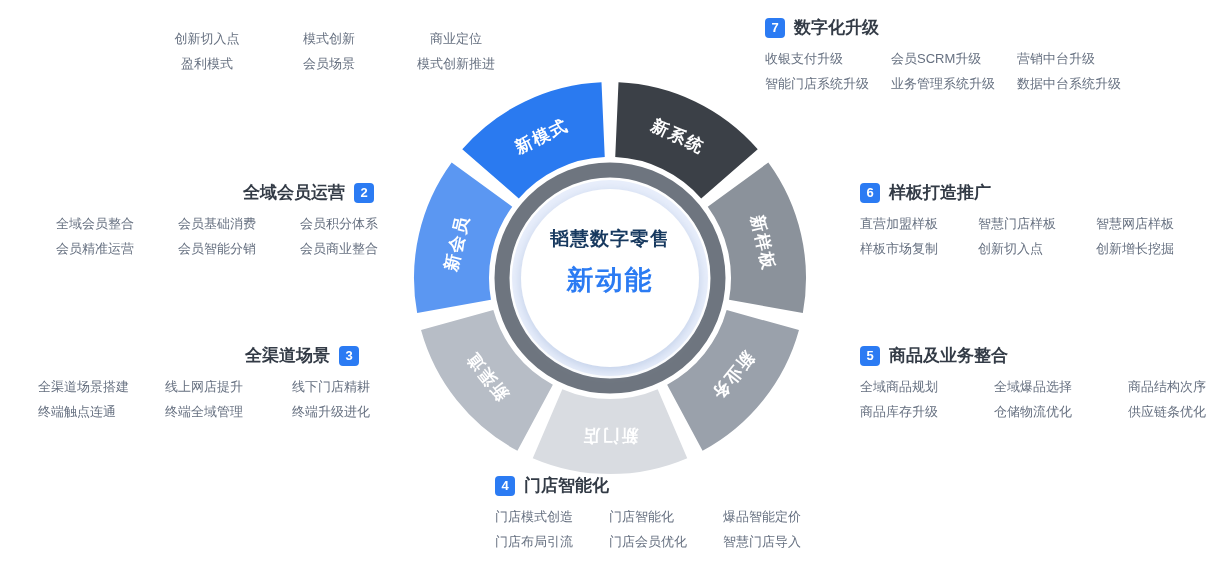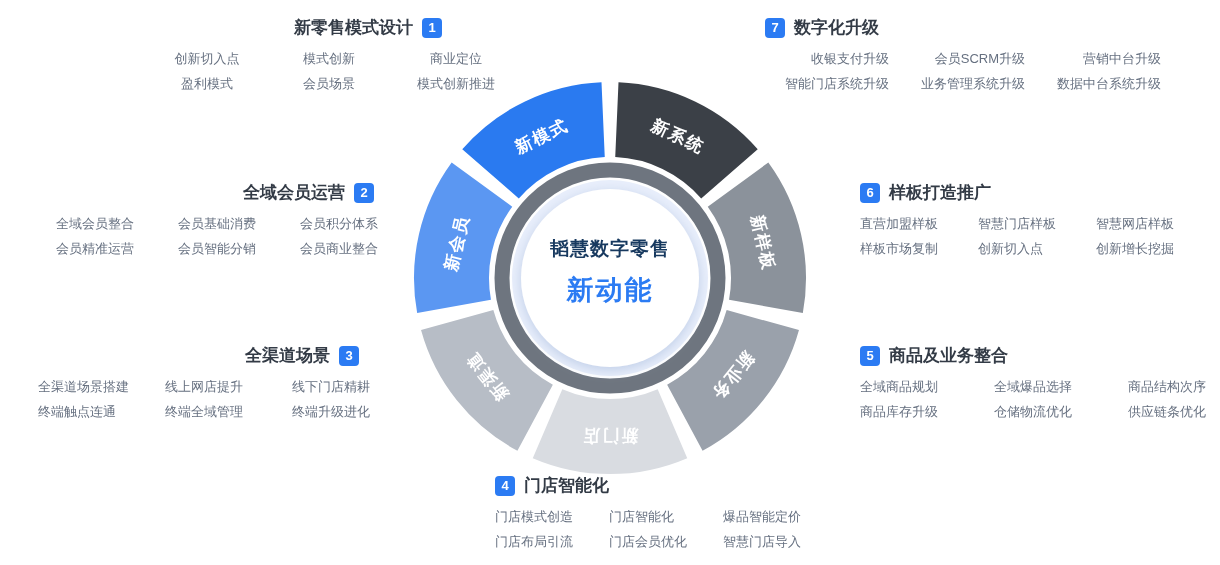--- a/index.html
+++ b/index.html
@@ -34,41 +34,37 @@
   .sec4{left:495px;top:476px;}
   .sec4 .items{grid-template-columns:102px 102px 110px;column-gap:12px;}
 
   .sec5{left:860px;top:346px;}
   .sec5 .items{grid-template-columns:106px 106px 106px;column-gap:28px;}
 
   .sec6{left:860px;top:183px;}
   .sec6 .items{grid-template-columns:106px 106px 106px;column-gap:12px;}
 
   .sec7{left:765px;top:18px;}
-  .sec7 .items{grid-template-columns:124px 124px 124px;column-gap:12px;text-align:right;}
+  .sec7 .items{grid-template-columns:124px 124px 124px;column-gap:2px;}
 
   
   .wheel-wrap{position:absolute;left:410px;top:78px;width:400px;height:400px;}
   .seg-label{
     font-family:"Liberation Sans","DejaVu Sans",sans-serif;
     font-size:17px;font-weight:bold;fill:#ffffff;letter-spacing:2px;
     text-anchor:middle;dominant-baseline:central;
   }
-  .center-label{position:absolute;left:500px;top:238px;width:220px;text-align:center;}
+  .center-label{position:absolute;left:500px;top:228px;width:220px;text-align:center;}
   .center-brand{font-size:19px;font-weight:bold;color:#17395f;letter-spacing:1px;line-height:22px;}
   .center-headline{font-size:27px;font-weight:bold;color:#2b7bf3;letter-spacing:2px;margin-top:15px;line-height:30px;}
 </style>
 </head>
 <body>
 
 <div class="section sec1">
-  <div class="sec-title">
-    <span>新零售模式设计</span>
-    <span class="badge">1</span>
-  </div>
   <div class="items">
       <span>创新切入点</span>
       <span>模式创新</span>
       <span>商业定位</span>
       <span>盈利模式</span>
       <span>会员场景</span>
       <span>模式创新推进</span>
     </div>
 </div>
 

